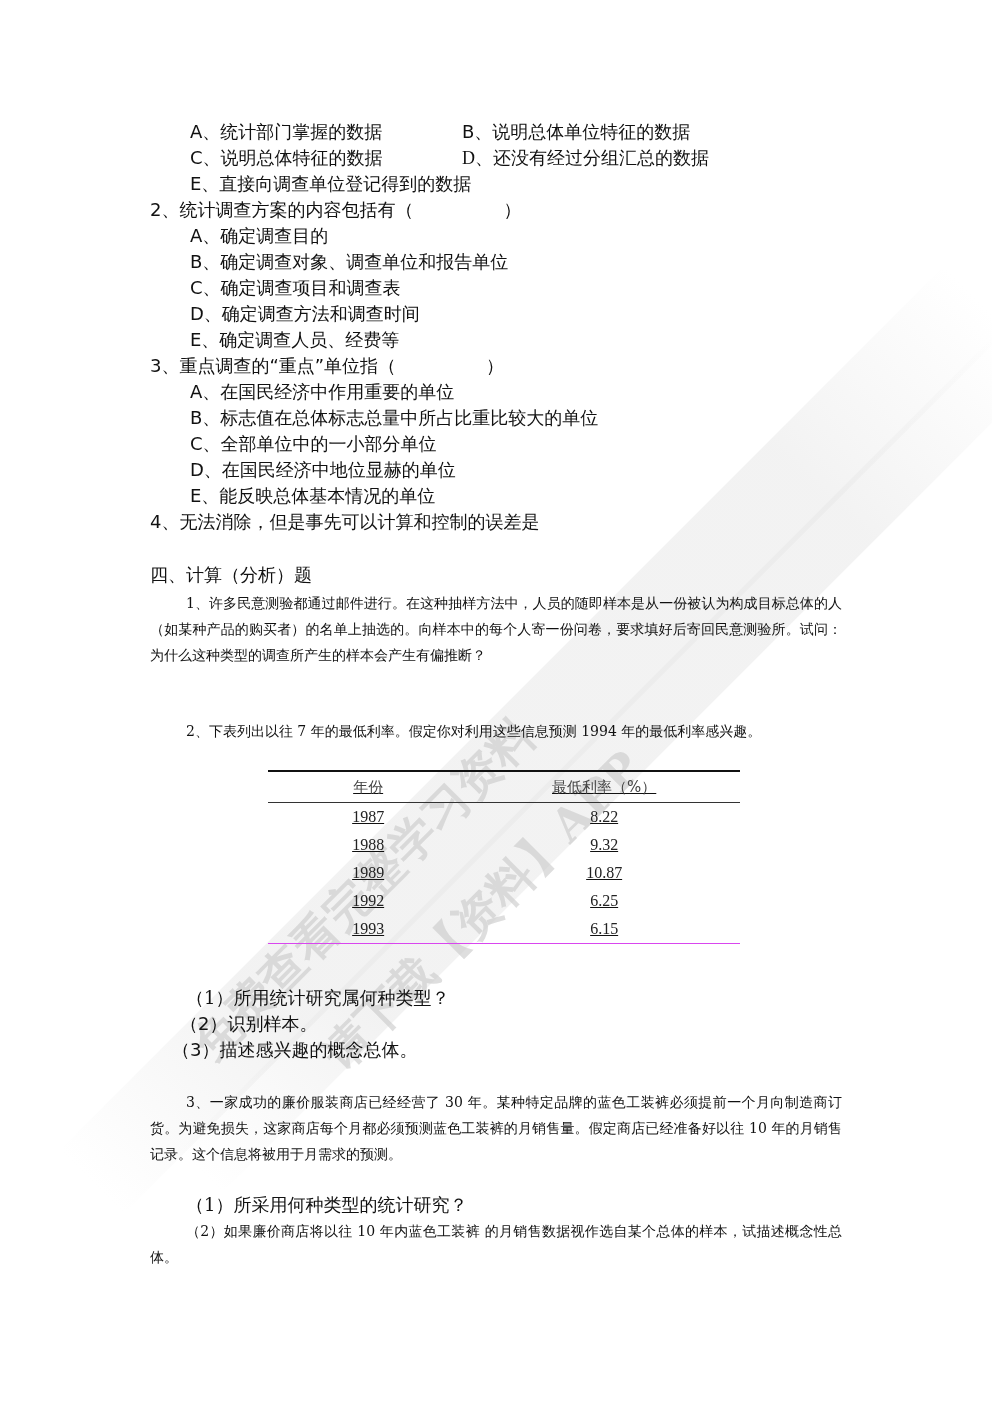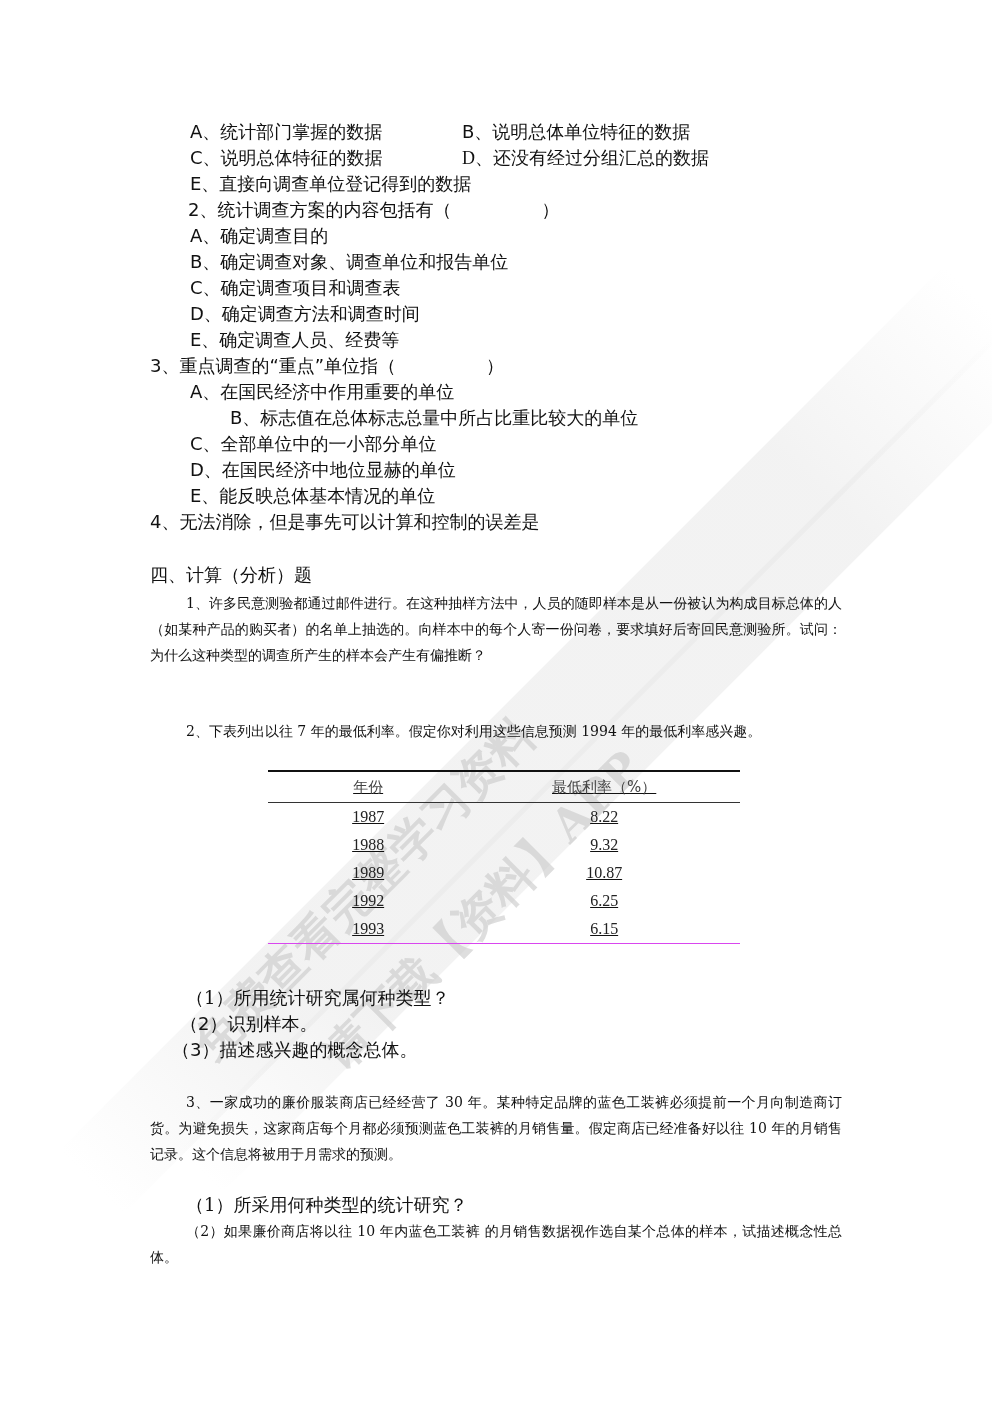--- a/index.html
+++ b/index.html
@@ -103,30 +103,30 @@
 </div>
 
 <div class="page">
 
   <div class="line opt" style="top:120px;">A、统计部门掌握的数据</div>
   <div class="line opt-b" style="top:120px;">B、说明总体单位特征的数据</div>
   <div class="line opt" style="top:146px;">C、说明总体特征的数据</div>
   <div class="line opt-b" style="top:146px;font-family:Liberation Serif, serif;">D、还没有经过分组汇总的数据</div>
   <div class="line opt" style="top:172px;">E、直接向调查单位登记得到的数据</div>
 
-  <div class="line q" style="top:198px;margin-left:38px;">2、统计调查方案的内容包括有（　　　　　）</div>
+  <div class="line q" style="top:198px;">2、统计调查方案的内容包括有（　　　　　）</div>
   <div class="line opt" style="top:224px;">A、确定调查目的</div>
   <div class="line opt" style="top:250px;">B、确定调查对象、调查单位和报告单位</div>
   <div class="line opt" style="top:276px;">C、确定调查项目和调查表</div>
   <div class="line opt" style="top:302px;">D、确定调查方法和调查时间</div>
   <div class="line opt" style="top:328px;">E、确定调查人员、经费等</div>
 
   <div class="line q" style="top:354px;">3、重点调查的“重点”单位指（　　　　　）</div>
   <div class="line opt" style="top:380px;">A、在国民经济中作用重要的单位</div>
-  <div class="line opt" style="top:406px;margin-left:40px;">B、标志值在总体标志总量中所占比重比较大的单位</div>
+  <div class="line opt" style="top:406px;">B、标志值在总体标志总量中所占比重比较大的单位</div>
   <div class="line opt" style="top:432px;">C、全部单位中的一小部分单位</div>
   <div class="line opt" style="top:458px;">D、在国民经济中地位显赫的单位</div>
   <div class="line opt" style="top:484px;">E、能反映总体基本情况的单位</div>
 
   <div class="line q" style="top:510px;">4、无法消除，但是事先可以计算和控制的误差是</div>
 
   <div class="line q serif" style="top:563px;text-align:right;">四、计算（分析）题</div>
 
   <div class="para" style="top:590px; text-indent:36px;">1、许多民意测验都通过邮件进行。在这种抽样方法中，人员的随即样本是从一份被认为构成目标总体的人（如某种产品的购买者）的名单上抽选的。向样本中的每个人寄一份问卷，要求填好后寄回民意测验所。试问：为什么这种类型的调查所产生的样本会产生有偏推断？</div>
 

